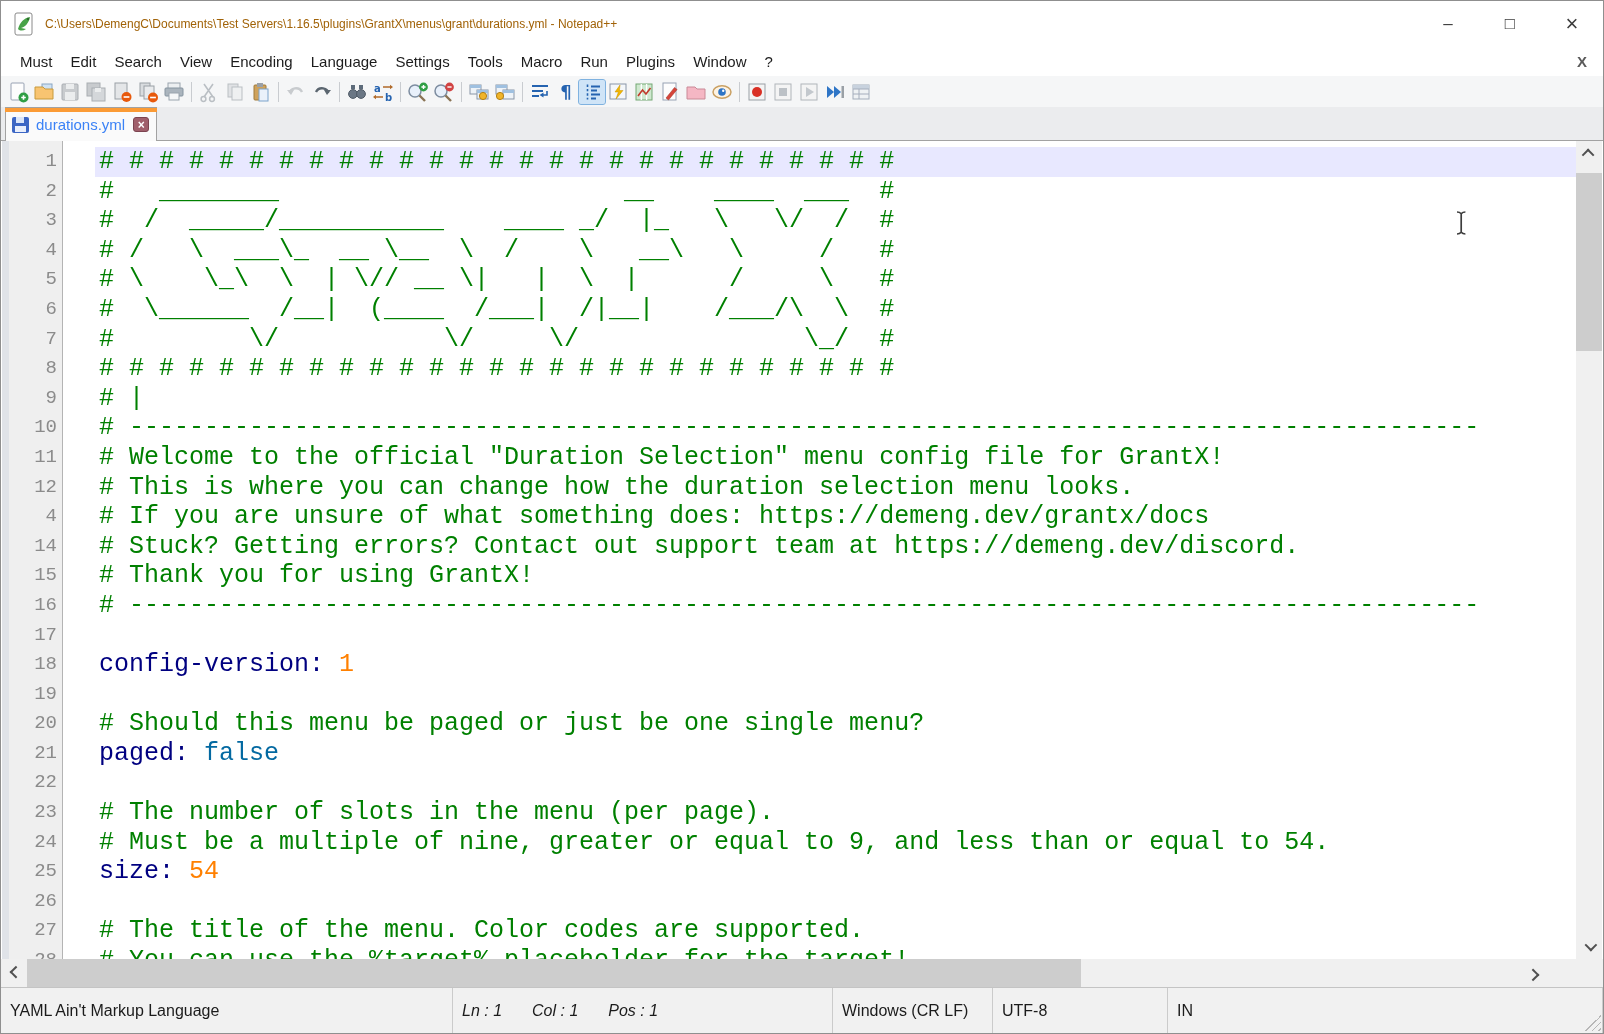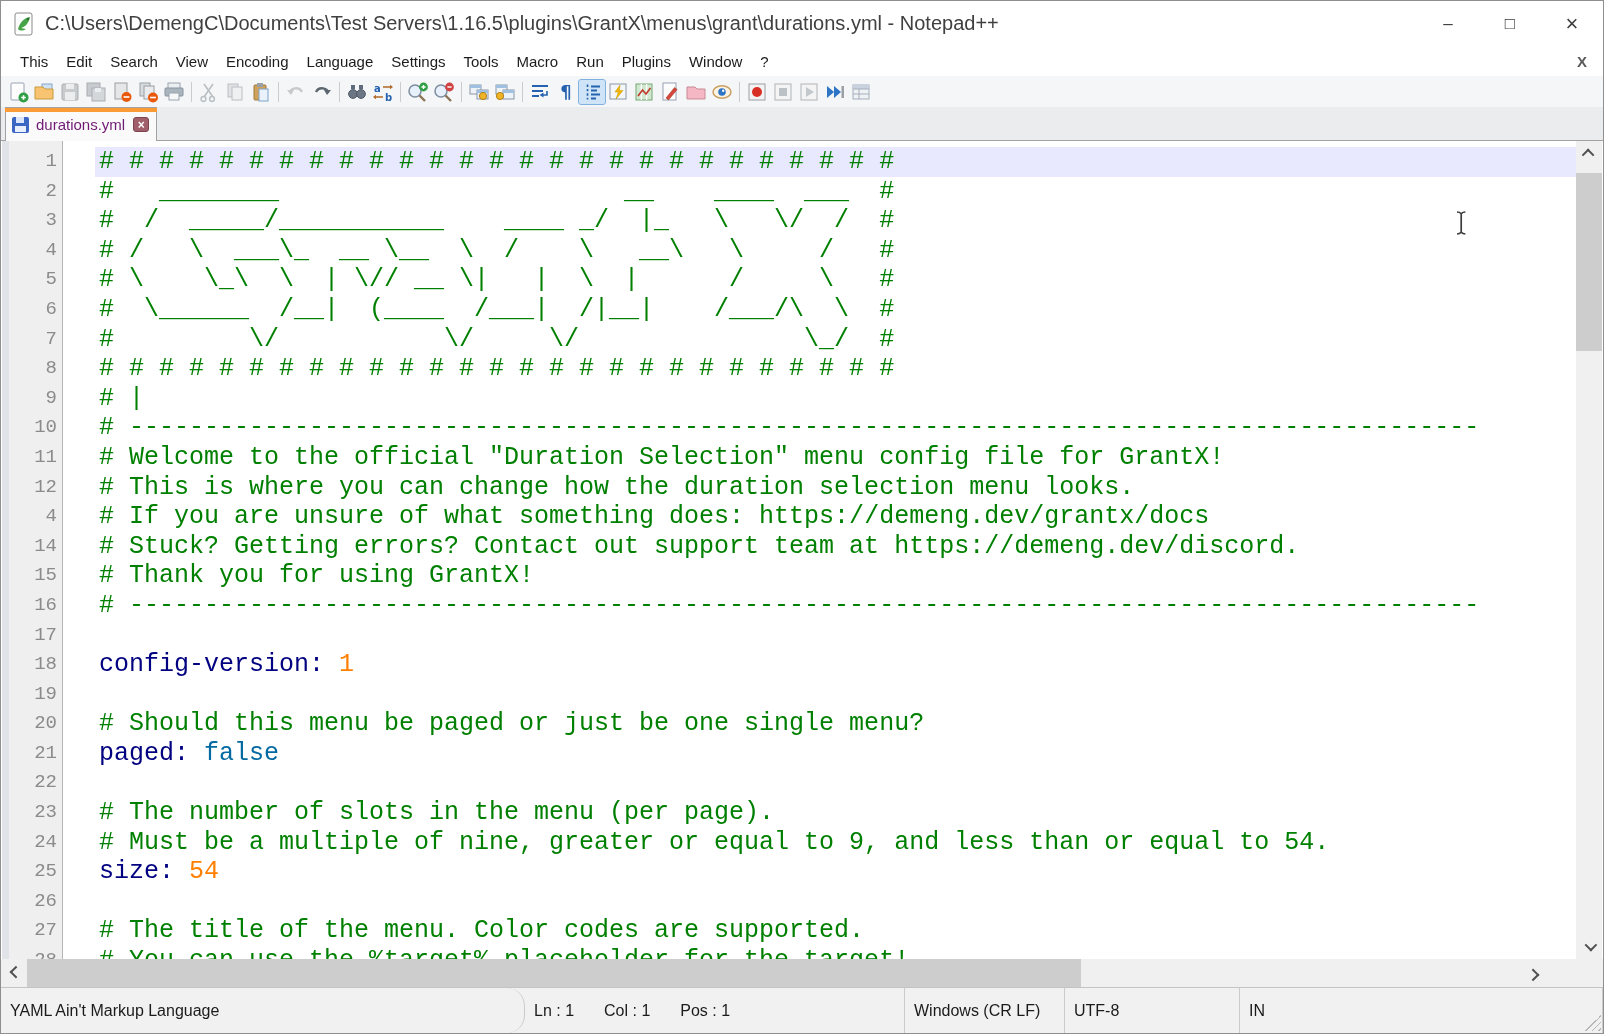--- a/index.html
+++ b/index.html
@@ -3,21 +3,21 @@
 <meta charset="utf-8">
 <style>
   * { margin:0; padding:0; box-sizing:border-box; }
   html,body { width:1604px; height:1034px; overflow:hidden; background:#fff; }
   .win { position:relative; width:1604px; height:1034px; border:1px solid #8f8f8f; background:#fff;
          font-family:"Liberation Sans", sans-serif; }
 
   
   .titlebar { height:45px; display:flex; align-items:center; background:#fff; padding-left:10px; }
   .appicon { width:26px; height:26px; margin-right:8px; flex:0 0 auto; }
-  .title { font-size:20px; color:#404040; white-space:nowrap; }
+  .title { font-size:12px; color:#a16207; white-space:nowrap; }
   .wctrls { margin-left:auto; display:flex; height:45px; }
   .wbtn { width:62px; height:45px; display:flex; align-items:center; justify-content:center;
           font-size:17px; color:#3c3c3c; }
   .wbtn.close { font-size:22px; }
 
   
   .menubar { height:30px; display:flex; align-items:center; background:#fff; padding-left:10px; }
   .mitem { font-size:15px; color:#1c1c1c; padding:4px 9px; white-space:nowrap; }
   .menuclose { margin-left:auto; margin-right:16px; color:#5a5a5a; font-weight:bold; font-size:15px; }
 
@@ -29,21 +29,21 @@
   .tsep { width:1px; height:20px; background:#c9ccd0; margin:0 4px; }
 
   
   .tabbar { height:34px; background:#ebecee; position:relative; border-bottom:1px solid #a2a2a2; }
   .tab { position:absolute; left:4px; top:0; height:34px; width:152px; background:#fafafa;
          border:1px solid #a2a2a2; border-bottom:none; display:flex; align-items:center; padding:0 6px; }
   .tab .stripe { position:absolute; left:-1px; top:0; right:-1px; height:4px; background:#fb9b35; }
   .floppy { width:17px; height:16px; background:#3c66c4; border-radius:2px; position:relative; margin-right:7px; flex:0 0 auto;}
   .floppy:before { content:""; position:absolute; left:4px; top:0; width:8px; height:6px; background:#dce6f8; }
   .floppy:after { content:""; position:absolute; left:3px; bottom:1px; width:11px; height:6px; background:#e8eefb; }
-  .tablabel { font-size:15px; color:#701a75; white-space:nowrap; }
+  .tablabel { font-size:15px; color:#3b82f6; white-space:nowrap; }
   .tabclose { margin-left:8px; width:16px; height:15px; background:#a05f6b; border:1px solid #7c4450; border-radius:3px;
               color:#fff; font-size:12px; font-weight:bold; display:flex; align-items:center; justify-content:center; }
 
   
   .editor { position:relative; height:818px; background:#fff; overflow:hidden; }
   .hlband { position:absolute; left:94px; top:6px; width:1482px; height:29.6px; background:#e8e8ff; }
   .bmargin { position:absolute; left:1px; top:0; bottom:0; width:7px; background:#e0e3e8; }
   .gutter { position:absolute; left:8px; top:6px; width:54px; text-align:right;
             font-family:"Liberation Mono", monospace; font-size:19px; color:#8b8b8b; line-height:29.6px;
             background:transparent; padding-right:6px; }
@@ -73,21 +73,21 @@
   .hbtn { position:absolute; top:0; width:25px; height:28px; display:flex; align-items:center; justify-content:center; background:#f0f0f0;}
   .hbtn.left { left:1px; } .hbtn.right { right:56px; }
   .hthumb { position:absolute; left:26px; top:0; width:1054px; height:28px; background:#cdcdcd; }
   .corner { position:absolute; right:1px; top:0; width:55px; height:28px; background:#f0f0f0; }
 
   
   .statusbar { height:46px; background:#f1f1f1; border-top:1px solid #c4c4c4; display:flex; align-items:stretch;
                font-size:16px; color:#1b1b1b; position:relative; }
   .scell { display:flex; align-items:center; padding-left:9px; border-right:1px solid #cbcbcb; gap:30px; white-space:nowrap; }
   .scell:last-child { border-right:none; }
-  .w1{width:524px;border-radius:18px;} .w2{width:323px;} .w3{width:380px;} .w4{width:160px;} .w5{width:175px;} .w6{flex:1;}
+  .w1{width:452px;} .w2{width:323px;} .w3{width:380px;font-style:italic;} .w4{width:160px;} .w5{width:175px;} .w6{flex:1;}
   .grip { position:absolute; right:2px; bottom:2px; width:16px; height:16px;
           background:linear-gradient(135deg, transparent 0 50%, #b7b7b7 50% 55%, transparent 55% 70%, #b7b7b7 70% 75%, transparent 75% 90%, #b7b7b7 90% 95%, transparent 95%); }
 
   .ibeam { position:absolute; left:1453px; top:69px; pointer-events:none; }
 </style>
 </head>
 <body>
 
 <div class="win">
 
@@ -102,21 +102,21 @@
     <span class="title">C:\Users\DemengC\Documents\Test Servers\1.16.5\plugins\GrantX\menus\grant\durations.yml - Notepad++</span>
     <div class="wctrls">
       <span class="wbtn">–</span>
       <span class="wbtn">□</span>
       <span class="wbtn close">×</span>
     </div>
   </div>
 
   <div class="menubar">
     <span id="menu-items" style="display:flex;">
-        <span class="mitem">This</span>
+        <span class="mitem">Must</span>
         <span class="mitem">Edit</span>
         <span class="mitem">Search</span>
         <span class="mitem">View</span>
         <span class="mitem">Encoding</span>
         <span class="mitem">Language</span>
         <span class="mitem">Settings</span>
         <span class="mitem">Tools</span>
         <span class="mitem">Macro</span>
         <span class="mitem">Run</span>
         <span class="mitem">Plugins</span>

